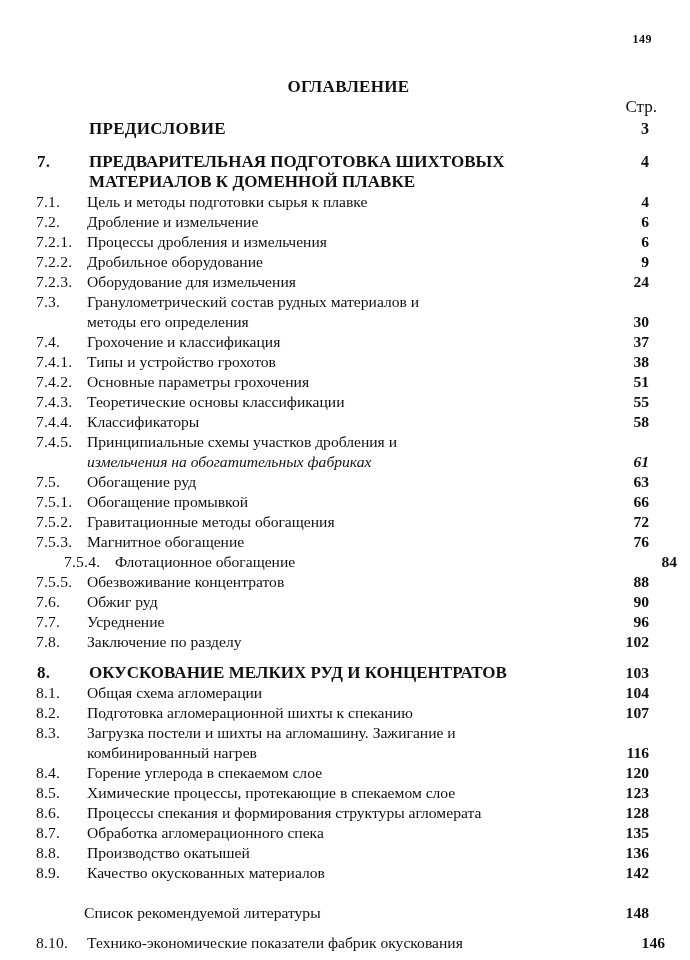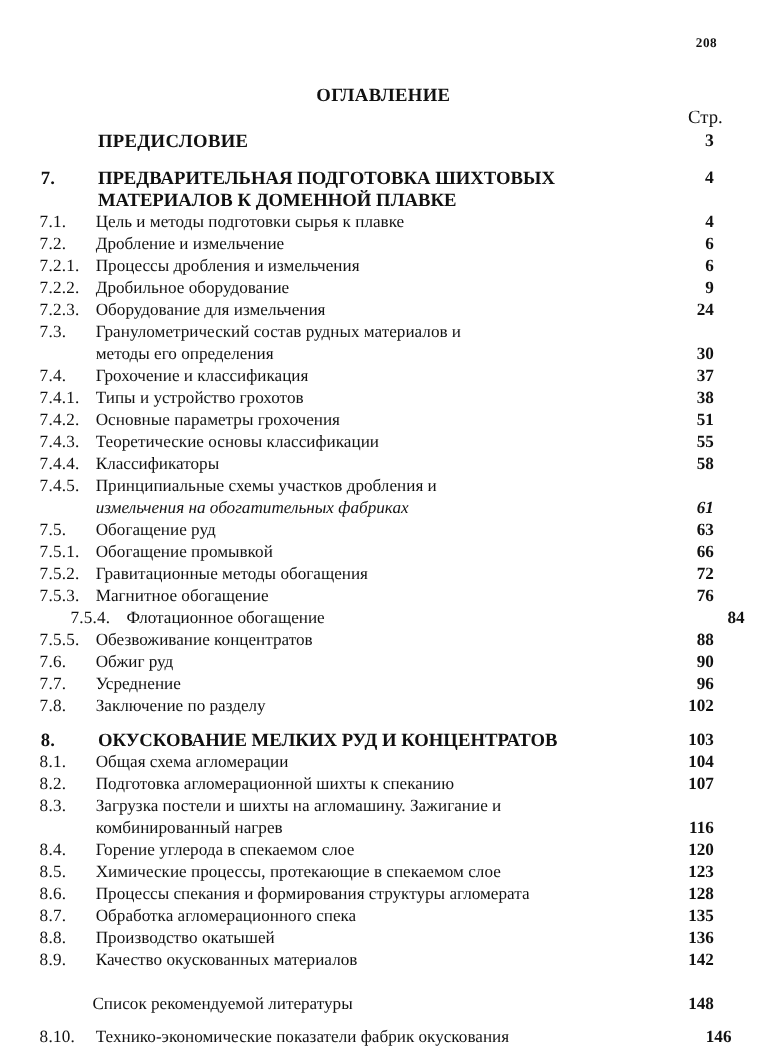--- a/index.html
+++ b/index.html
@@ -66,21 +66,21 @@
       font-weight: bold;
       text-align: right;
     }
     .row.bold .text, .row.bold .num { font-weight: bold; }
     .row.big { font-size: 17px; }
     .row.preface .text { font-size: 17px; font-weight: bold; letter-spacing: 0.3px; }
   </style>
 </head>
 <body>
 
-<div class="page-number">208</div>
+<div class="page-number">149</div>
 <div class="toc-title"><span>ОГЛАВЛЕНИЕ</span></div>
 <div class="page-col-header">Стр.</div>
 
 <div id="toc">
 
   <div class="row preface" style="top:119px;">
     <span class="text" style="left:89px;">ПРЕДИСЛОВИЕ</span>
     <span class="pg" style="font-size:16px;">3</span>
   </div>
 

